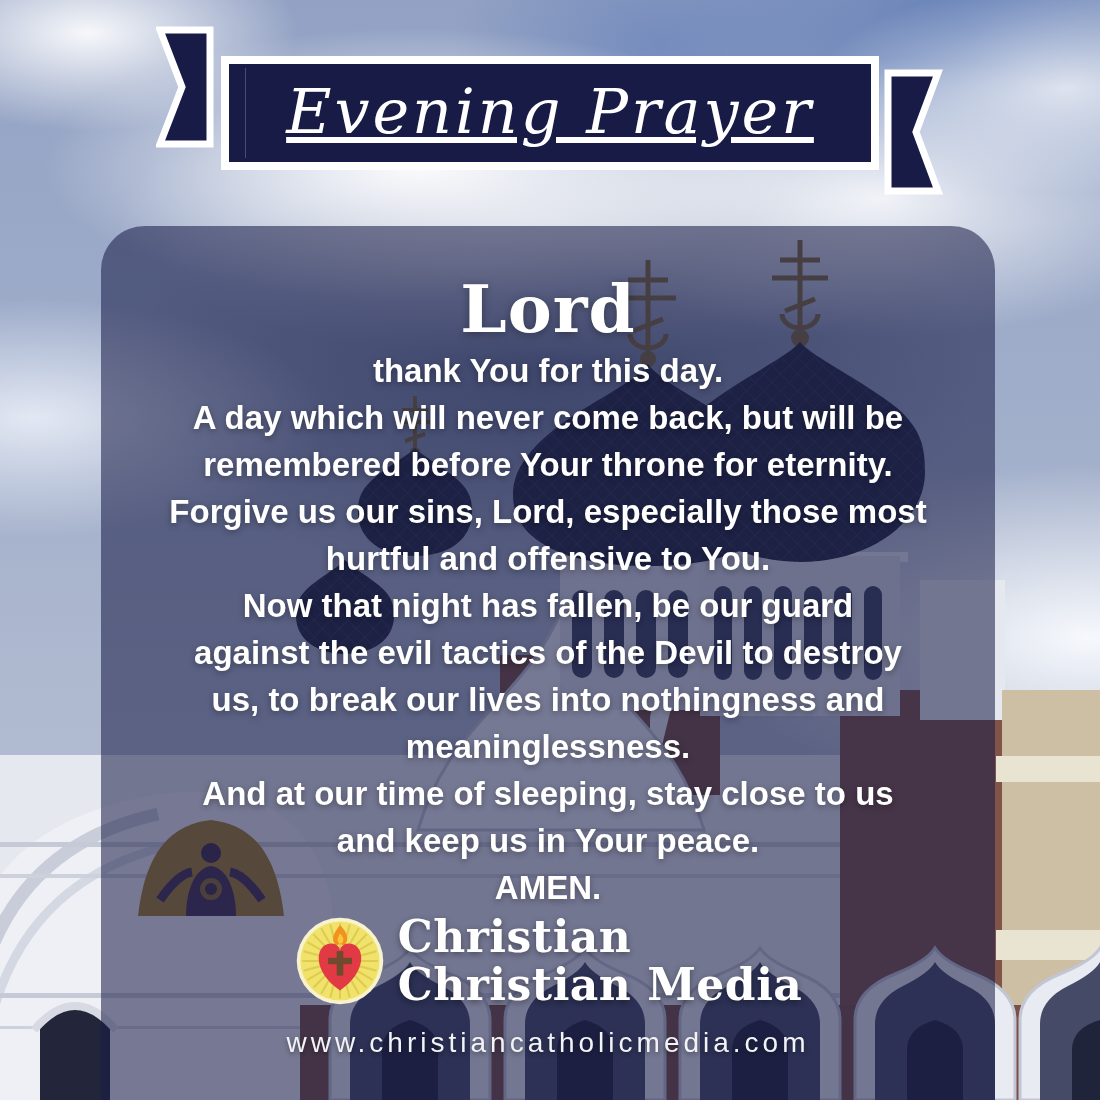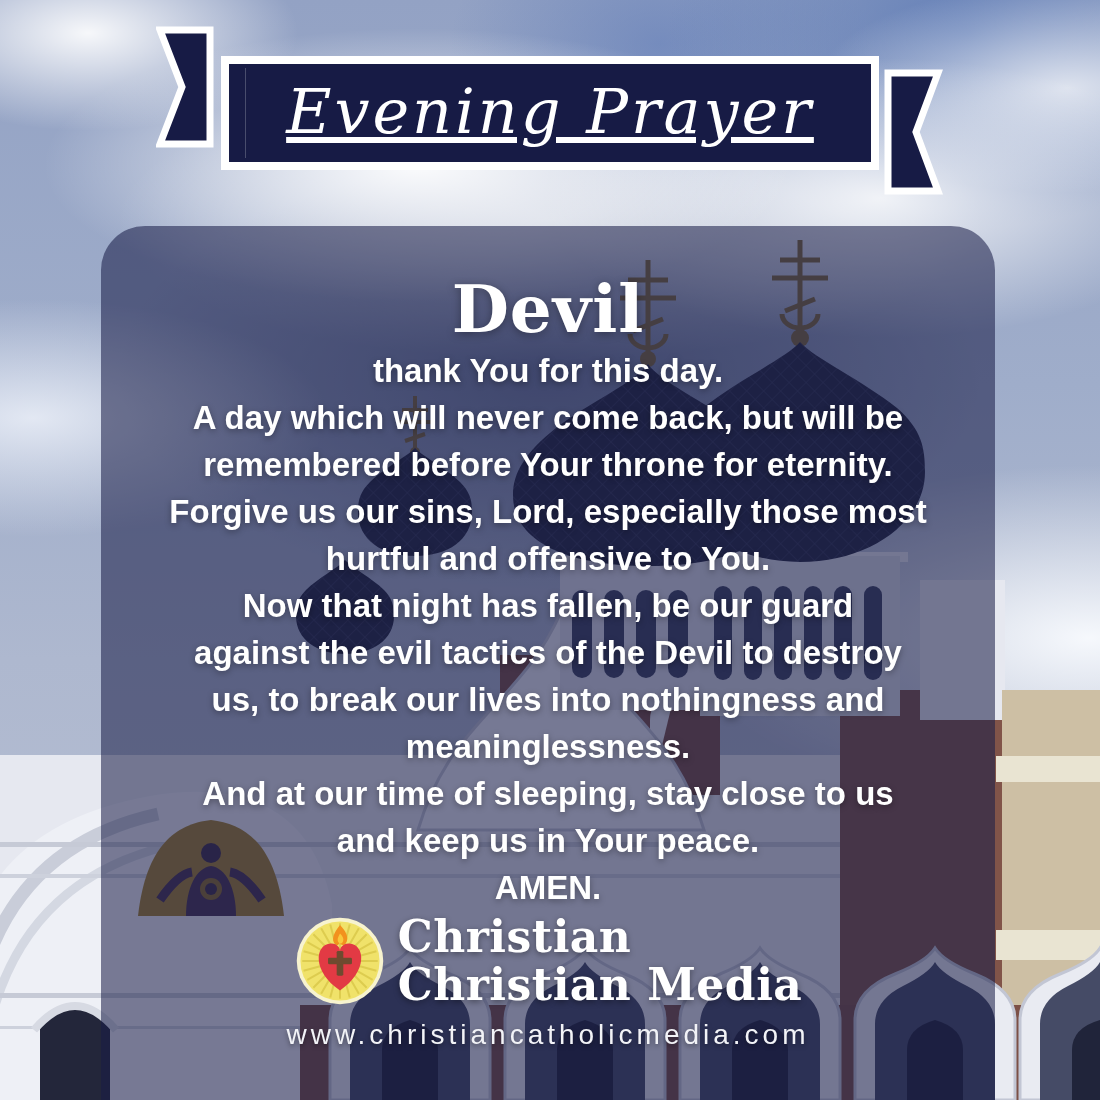--- a/index.html
+++ b/index.html
@@ -49,21 +49,21 @@
   
   .brand-row{
     display:flex;align-items:center;gap:12px;height:100px;
   }
   .brand-name{
     text-align:left;font-family:"DejaVu Serif",serif;font-weight:700;
     font-size:44px;line-height:48px;letter-spacing:.5px;
     text-shadow:0 2px 6px rgba(0,0,0,.4);
   }
   .website{
-    margin-top:8px;font-size:28px;letter-spacing:4px;font-weight:400;
+    margin-top:16px;font-size:28px;letter-spacing:4px;font-weight:400;
     color:#f2f3f7;text-shadow:0 2px 5px rgba(0,0,0,.4);
   }
   
   .ribbon{position:absolute;}
   .banner{
     position:absolute;left:221px;top:56px;width:658px;height:114px;
     box-sizing:border-box;border:8px solid #fff;background:#171b45;
     display:flex;align-items:center;justify-content:center;
   }
   .banner::before{
@@ -203,21 +203,21 @@
   <svg class="ribbon" style="left:883px;top:69px" width="60" height="126" viewBox="0 0 60 126">
     <polygon points="5,4 55,4 33,63 55,122 5,122" fill="#171b45" stroke="#ffffff" stroke-width="7"></polygon>
   </svg>
 
   <div class="banner">
     <div class="banner-title">Evening Prayer</div>
   </div>
 
   <div class="overlay">
     <div class="overlay-content">
-      <div class="prayer-heading">Devil</div>
+      <div class="prayer-heading">Lord</div>
       <div class="prayer-body">thank You for this day.
 A day which will never come back, but will be
 remembered before Your throne for eternity.
 Forgive us our sins, Lord, especially those most
 hurtful and offensive to You.
 Now that night has fallen, be our guard
 against the evil tactics of the Devil to destroy
 us, to break our lives into nothingness and
 meaninglessness.
 And at our time of sleeping, stay close to us

